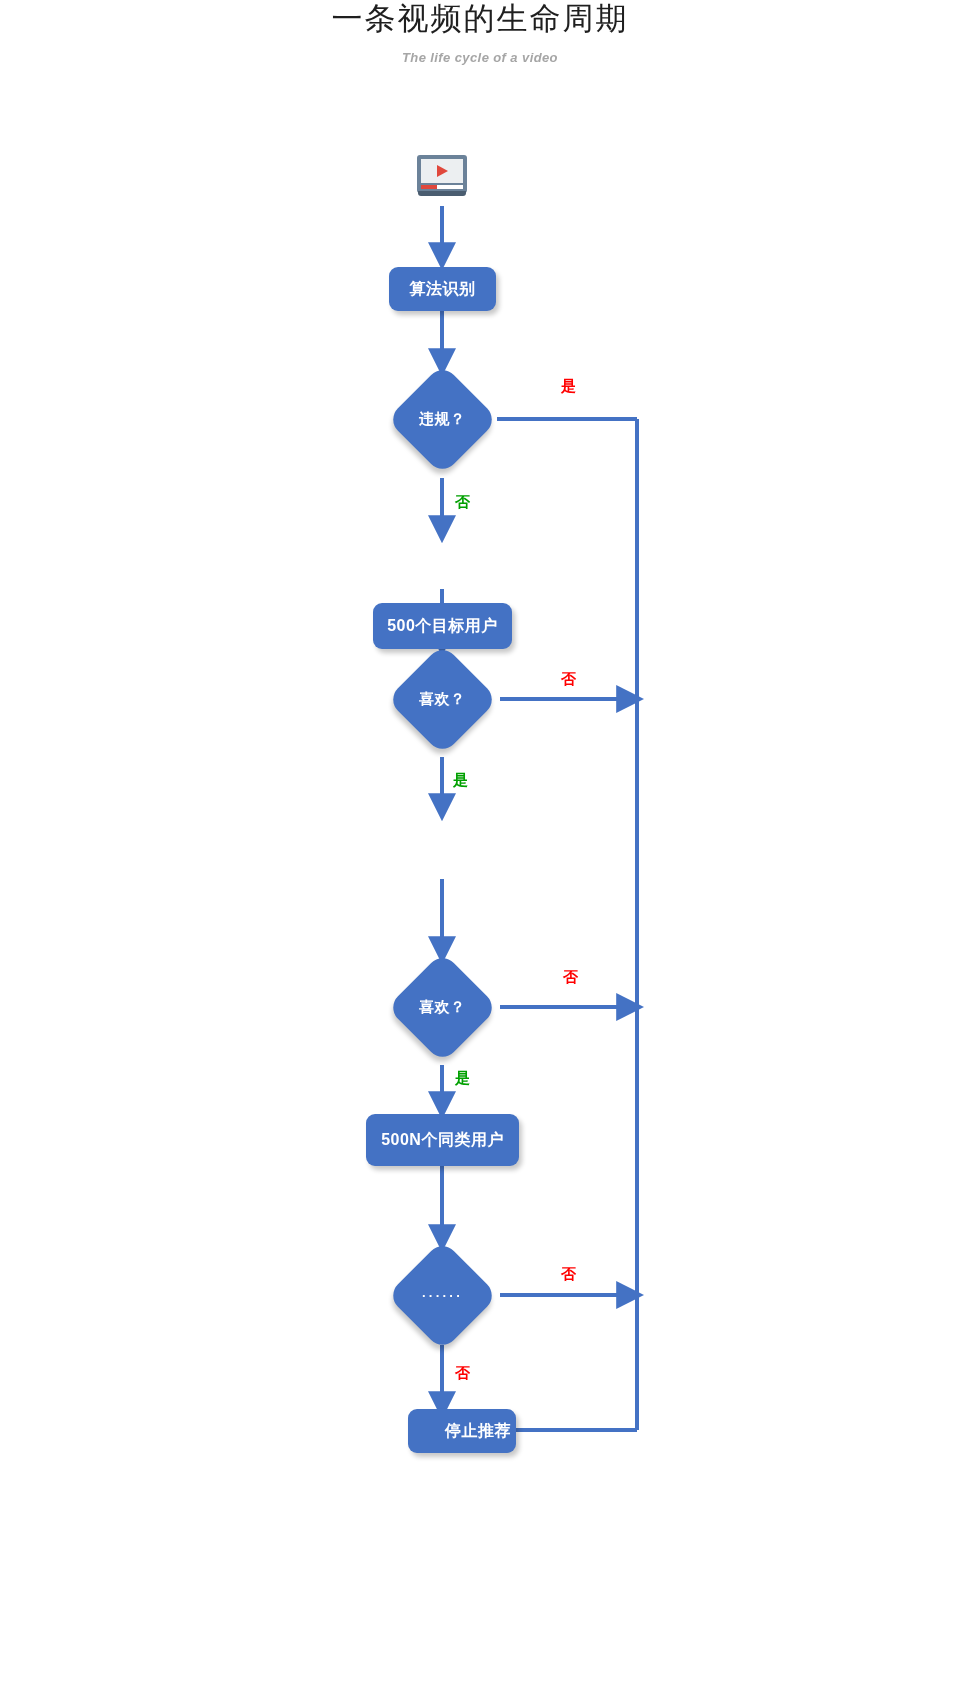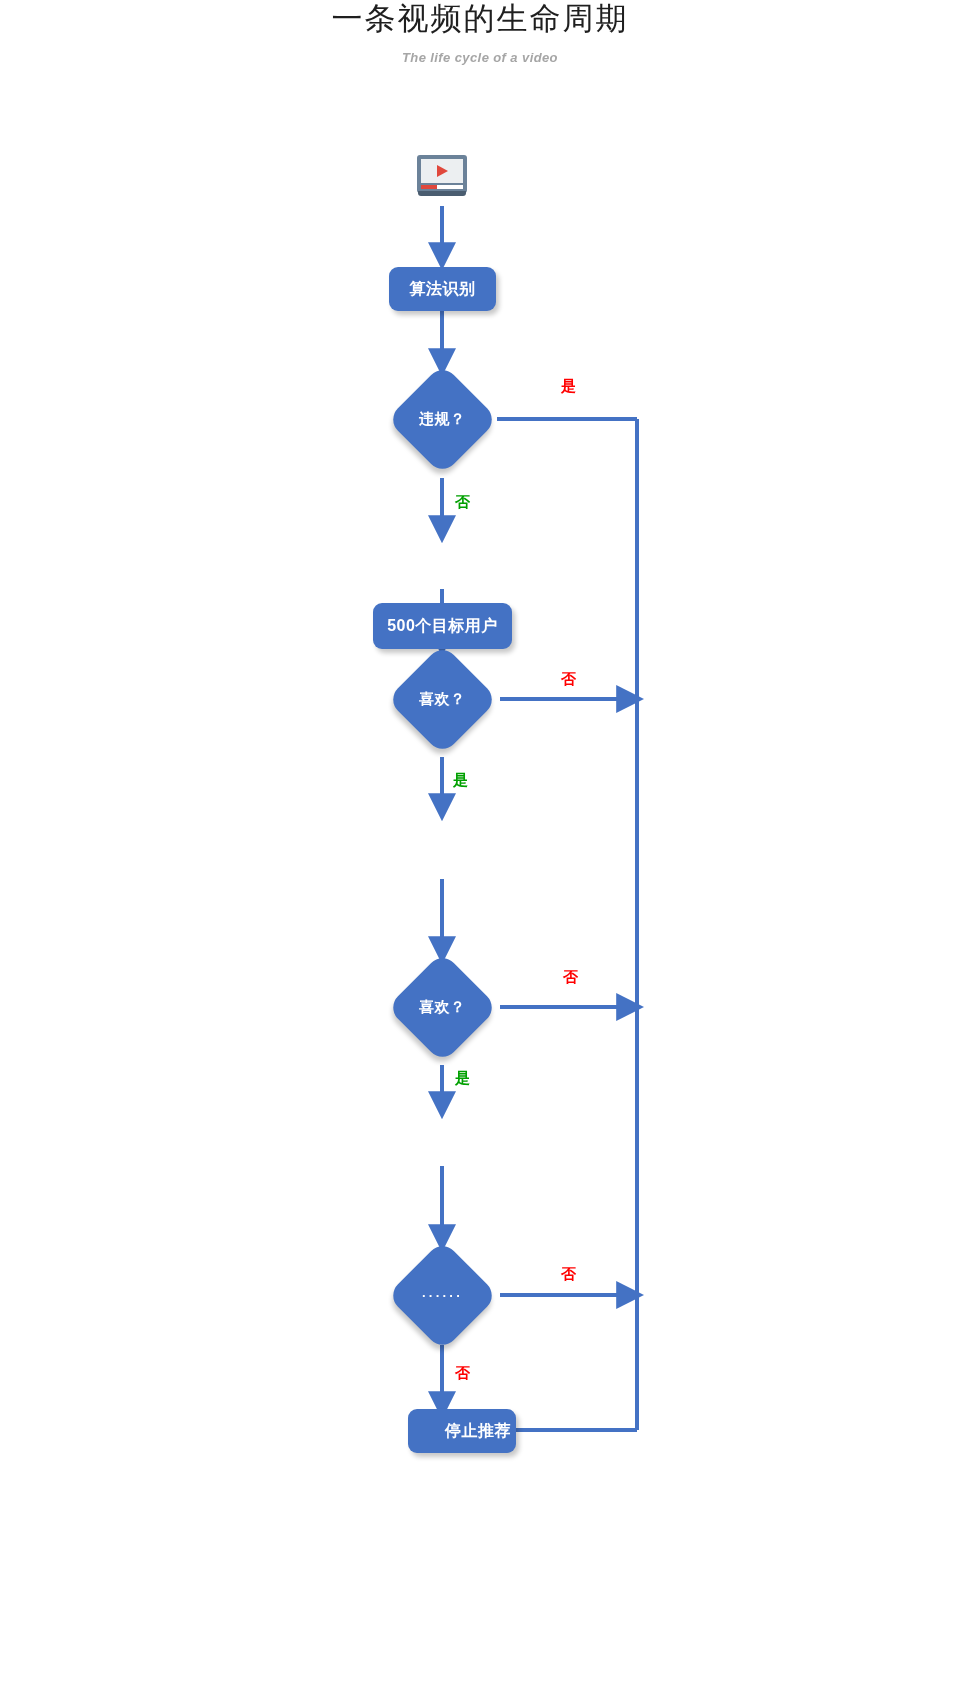--- a/index.html
+++ b/index.html
@@ -229,20 +229,23 @@
 
   <div class="node node-decision" style="left:403px; top:660px; width:79px; height:79px;">
     <span class="dec-label">喜欢？</span>
   </div>
 
 
   <div class="node node-decision" style="left:403px; top:968px; width:79px; height:79px;">
     <span class="dec-label">喜欢？</span>
   </div>
 
+  <div class="node node-process" style="left:366px; top:1114px; width:153px; height:52px;">
+    <span>500N个同类用户</span>
+  </div>
 
   <div class="node node-decision ellipsis" style="left:403px; top:1256px; width:79px; height:79px;">
     <span class="dec-label">······</span>
   </div>
 
   <div class="node node-process" style="left:408px; top:1409px; width:108px; height:44px;padding-left:32px;">
     <span>停止推荐</span>
   </div>
 
   <div class="edge-label lbl-no" style="left:561px; top:378px;">

